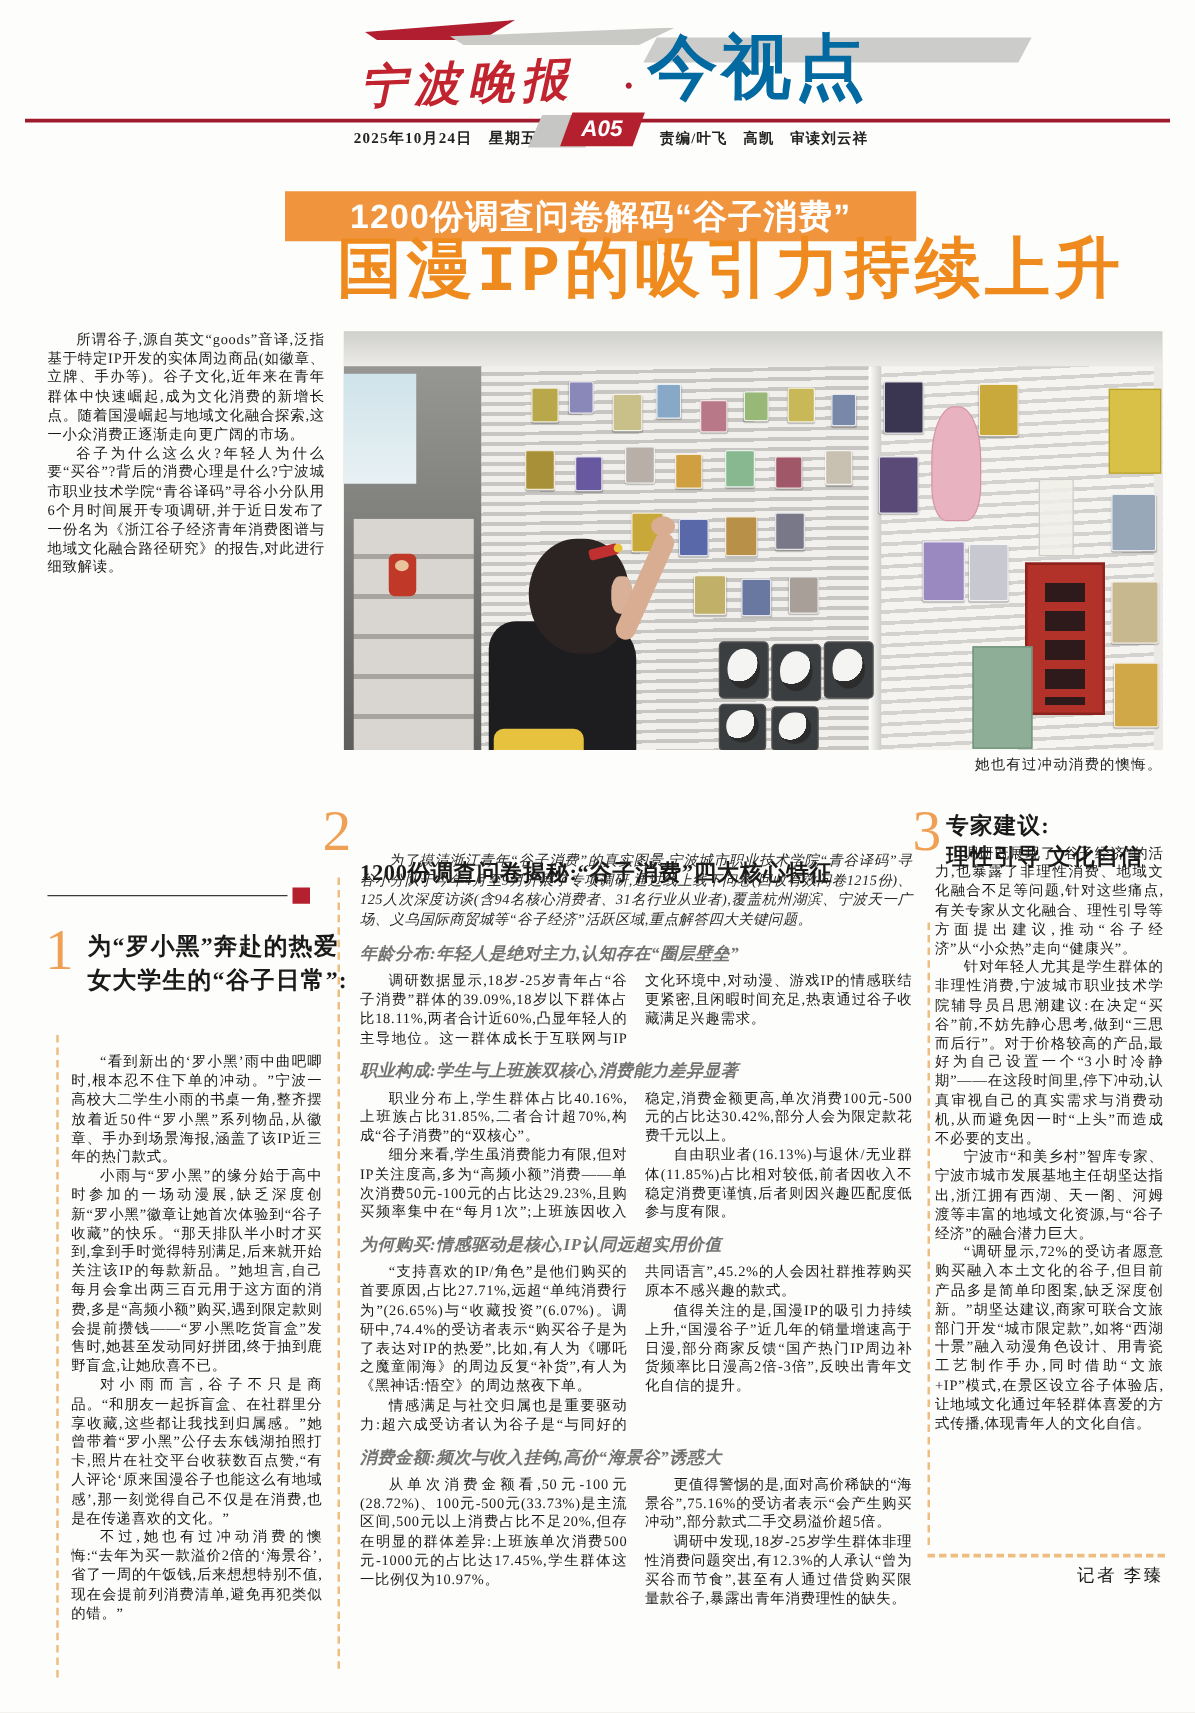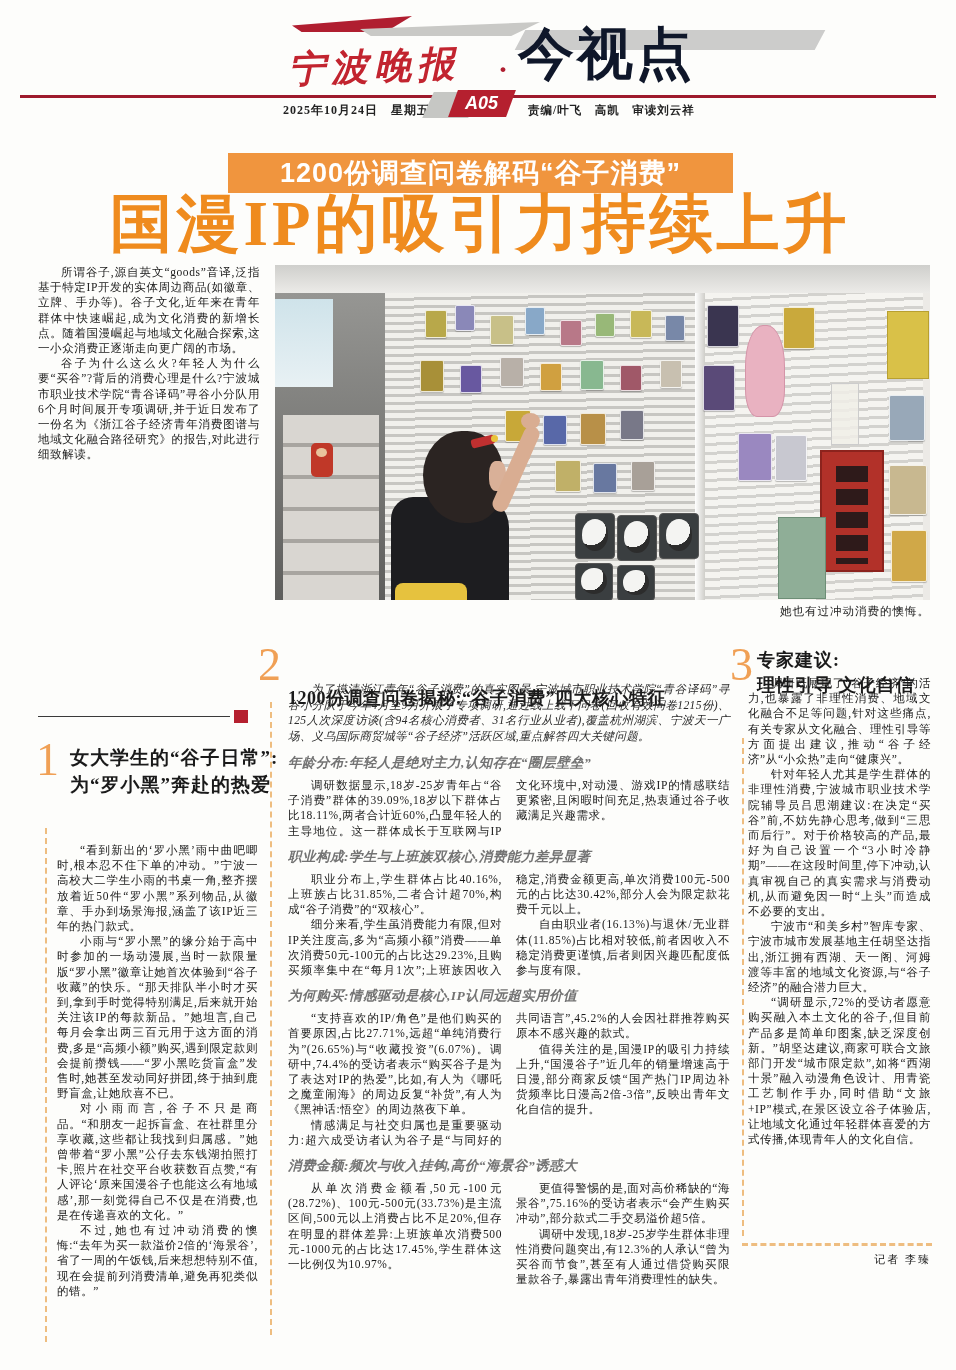--- a/index.html
+++ b/index.html
@@ -10,39 +10,39 @@
   
   .brand-swoosh{left:292px;top:16px;width:120px;height:16px;background:#b01e30;
     clip-path:polygon(0 60%,100% 0,78% 100%,8% 100%);}
   .brand-swoosh-gray{left:360px;top:22px;width:180px;height:14px;background:#c9c9c6;
     clip-path:polygon(0 50%,100% 0,84% 100%,6% 100%);}
   .brand-script{left:288px;top:42px;font-size:37px;font-weight:bold;font-style:italic;
     color:#c2242f;letter-spacing:6px;transform:rotate(-2deg);font-family:"Liberation Serif",serif;}
   .brand-dot{left:498px;top:52px;font-size:30px;color:#b01e30;font-weight:bold;}
   .brand-gray-slab{left:520px;top:30px;width:300px;height:20px;background:#cccccb;
     transform:skewX(-28deg);}
-  .brand-section{left:518px;top:26px;font-size:56px;font-weight:900;color:#0f172a;
+  .brand-section{left:518px;top:26px;font-size:56px;font-weight:900;color:#0369a1;
     letter-spacing:3px;font-family:"Liberation Sans",sans-serif;line-height:1;}
   .mast-rule{left:20px;top:95px;width:916px;height:3px;background:#9e1a2c;}
   .date-line{left:283px;top:102px;font-size:12px;font-weight:bold;color:#222;letter-spacing:1px;}
   .a05-gray{left:428px;top:92px;width:46px;height:26px;background:#c6c7c4;transform:skewX(-24deg);}
   .a05-banner{left:453px;top:90px;width:58px;height:27px;background:#b5202f;transform:skewX(-20deg);
     display:flex;align-items:center;justify-content:center;}
   .a05-banner span{transform:skewX(20deg);color:#fff;font-weight:bold;font-style:italic;
     font-size:18px;font-family:"Liberation Sans",sans-serif;}
   .editors{left:528px;top:103px;font-size:11.5px;font-weight:bold;color:#222;letter-spacing:1px;text-align:right;}
 
   
   .kicker{left:228px;top:153px;width:505px;height:40px;background:#f0953e;
     display:flex;align-items:center;justify-content:center;}
   .kicker span{color:#fff;font-size:27px;font-weight:bold;letter-spacing:1px;
     font-family:"Liberation Sans",sans-serif;}
-  .main-head{left:60px;top:190px;width:840px;text-align:center;color:#ef8b1e;
-    font-size:63px;font-weight:900;letter-spacing:4px;line-height:1.1;
-    font-family:Liberation Serif, serif;}
+  .main-head{left:60px;top:190px;width:840px;text-align:right;color:#ef8b1e;
+    font-size:52px;font-weight:900;letter-spacing:4px;line-height:1.1;
+    font-family:Liberation Mono, monospace;}
 
   
   .body-txt p{margin:0;text-indent:2em;text-align:justify;font-size:11.5px;
     line-height:15.2px;letter-spacing:0.6px;}
   .lead-col{left:38px;top:265px;width:222px;}
   .divider-line{left:38px;top:716px;width:192px;height:1px;background:#3a3a3a;}
   .divider-sq{left:234px;top:710px;width:14px;height:13px;background:#b5202f;}
 
   .sec-num{color:#f0a055;font-size:46px;line-height:1;font-family:"Liberation Serif",serif;}
   .dash-v{border-left:2px dashed #eebd80;}
@@ -54,21 +54,21 @@
   .s2-head{left:288px;top:650px;width:445px;font-size:18px;font-weight:bold;letter-spacing:0.5px;margin-top:36px;}
   .s2-content{left:288px;top:682px;width:442px;}
   .s2-content .lede{font-style:italic;color:#2a2a2a;font-size:11.5px;line-height:15.5px;
     text-indent:2em;text-align:justify;letter-spacing:0.4px;margin:0 0 10px 0;}
   .s2-content h3{color:#737373;font-size:13.5px;font-weight:bold;margin:9px 0 6px 0;
     letter-spacing:0.5px;white-space:nowrap;overflow:hidden;font-style:italic;}
   .twocol{columns:2;column-gap:14px;column-fill:balance;}
 
   .s3-title{left:757px;top:648px;font-size:18px;font-weight:bold;line-height:25px;letter-spacing:1px;}
   .s3-body{left:748px;top:676px;width:183px;}
-  .byline{left:748px;top:1252px;width:183px;text-align:right;font-size:11px;letter-spacing:2px;}
+  .byline{left:748px;top:1252px;width:183px;text-align:right;font-size:14px;letter-spacing:2px;}
 
   
   .photo{left:275px;top:265px;width:655px;height:335px;overflow:hidden;background:#dddcd8;}
   .ph{position:absolute;}
   .ceiling{left:0;top:0;width:655px;height:32px;background:linear-gradient(#cfcfcc,#f0efec);}
   .wall-l{left:110px;top:28px;width:318px;height:307px;
     background:repeating-linear-gradient(179deg,#f1f0ec 0 5px,#c7c6c2 5px 8px);}
   .wall-r{left:428px;top:28px;width:227px;height:307px;
     background:repeating-linear-gradient(177deg,#f5f4f0 0 6px,#d3d2ce 6px 9px);}
   .beam{left:420px;top:28px;width:10px;height:307px;background:linear-gradient(90deg,#fff,#cfcec9);}
@@ -205,26 +205,26 @@
     <div class="ph clip-dot"></div>
     <div class="ph arm"></div>
     <div class="ph hand"></div>
     <div class="ph bag"></div>
   </div>
   <div class="abs caption">她也有过冲动消费的懊悔。</div>
 
   <div class="abs sec-num" style="left:36px;top:737px">1</div>
   <div class="abs dash-v" style="left:45px;top:828px;height:514px"></div>
   <div class="abs s1-title">
+    <div>为“罗小黑”奔赴的热爱</div>
     <div>女大学生的“谷子日常”:</div>
-    <div>为“罗小黑”奔赴的热爱</div>
   </div>
   <div class="abs s1-body body-txt">
     <p>“看到新出的‘罗小黑’雨中曲吧唧时,根本忍不住下单的冲动。”宁波一高校大二学生小雨的书桌一角,整齐摆放着近50件“罗小黑”系列物品,从徽章、手办到场景海报,涵盖了该IP近三年的热门款式。</p>
-    <p>小雨与“罗小黑”的缘分始于高中时参加的一场动漫展,当时一款限量版“罗小黑”徽章让她首次体验到“谷子收藏”的快乐。“那天排队半小时才买到,拿到手时觉得特别满足,后来就开始关注该IP的每款新品。”她坦言,自己每月会拿出两三百元用于这方面的消费,多是“高频小额”购买,遇到限定款则会提前攒钱——“罗小黑吃货盲盒”发售时,她甚至发动同好拼团,终于抽到鹿野盲盒,让她欣喜不已。</p>
+    <p>小雨与“罗小黑”的缘分始于高中时参加的一场动漫展,缺乏深度创新“罗小黑”徽章让她首次体验到“谷子收藏”的快乐。“那天排队半小时才买到,拿到手时觉得特别满足,后来就开始关注该IP的每款新品。”她坦言,自己每月会拿出两三百元用于这方面的消费,多是“高频小额”购买,遇到限定款则会提前攒钱——“罗小黑吃货盲盒”发售时,她甚至发动同好拼团,终于抽到鹿野盲盒,让她欣喜不已。</p>
     <p>对小雨而言,谷子不只是商品。“和朋友一起拆盲盒、在社群里分享收藏,这些都让我找到归属感。”她曾带着“罗小黑”公仔去东钱湖拍照打卡,照片在社交平台收获数百点赞,“有人评论‘原来国漫谷子也能这么有地域感’,那一刻觉得自己不仅是在消费,也是在传递喜欢的文化。”</p>
     <p>不过,她也有过冲动消费的懊悔:“去年为买一款溢价2倍的‘海景谷’,省了一周的午饭钱,后来想想特别不值,现在会提前列消费清单,避免再犯类似的错。”</p>
   </div>
 
   <div class="abs sec-num" style="left:258px;top:642px">2</div>
   <div class="abs dash-v" style="left:270px;top:702px;height:633px"></div>
   <div class="abs s2-head">1200份调查问卷揭秘:“谷子消费”四大核心特征</div>
   <div class="abs s2-content body-txt">
     <p class="lede">为了摸清浙江青年“谷子消费”的真实图景,宁波城市职业技术学院“青谷译码”寻谷小分队于今年4月至9月开展了专项调研,通过线上线下问卷(回收有效问卷1215份)、125人次深度访谈(含94名核心消费者、31名行业从业者),覆盖杭州湖滨、宁波天一广场、义乌国际商贸城等“谷子经济”活跃区域,重点解答四大关键问题。</p>
 

